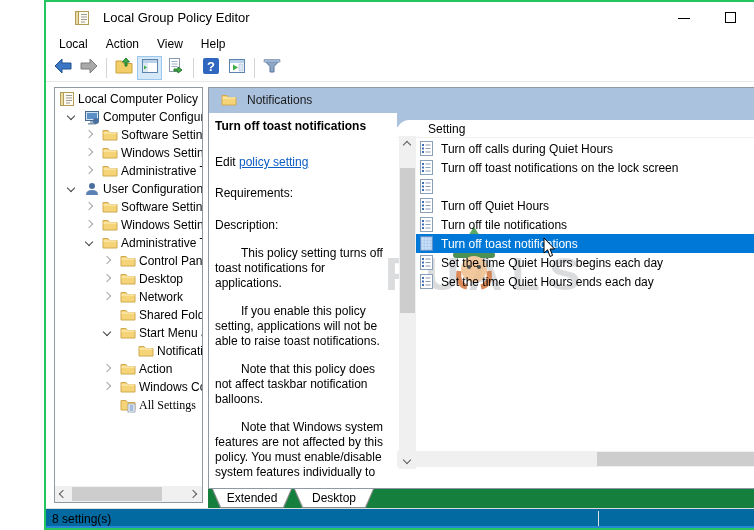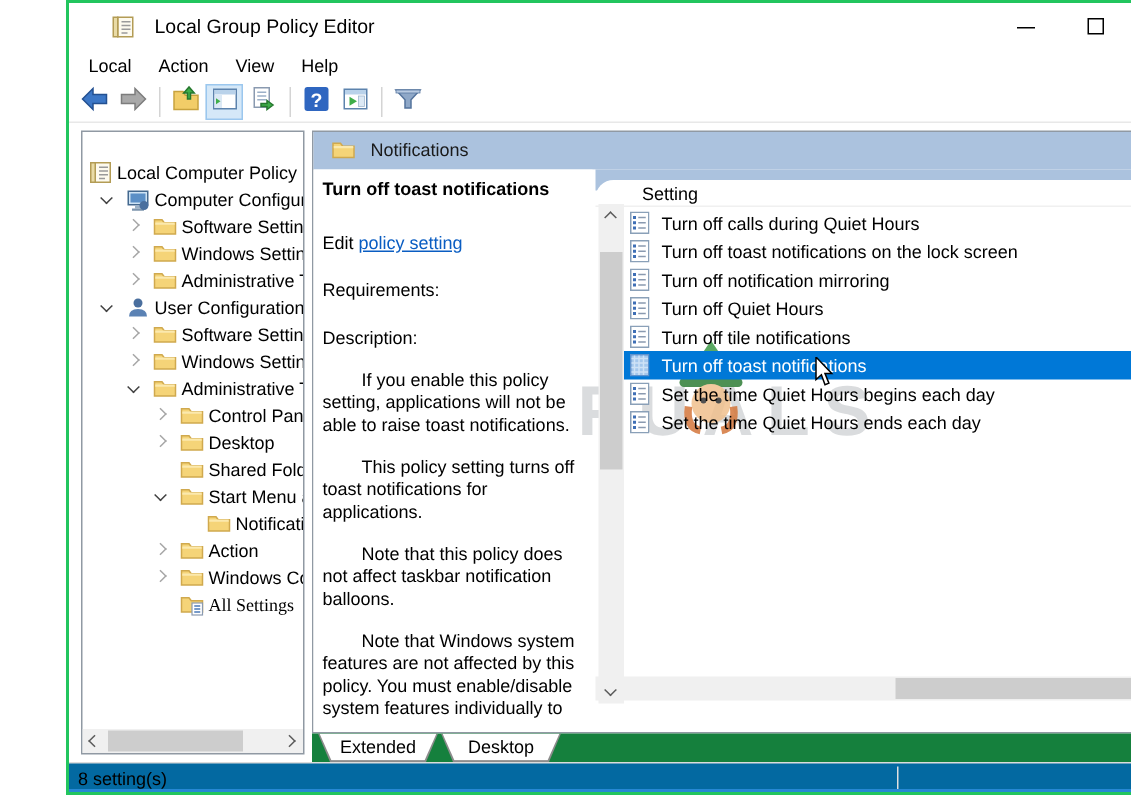--- a/index.html
+++ b/index.html
@@ -22,21 +22,21 @@
   
   .menubar{position:absolute;left:0;top:31px;width:100%;height:22px;background:#fff;display:flex;align-items:center;padding-left:4px;}
   .menu-item{font-size:12px;padding:2px 9px;}
   
   .toolbar{position:absolute;left:0;top:53px;width:100%;height:27px;background:#fff;border-bottom:1px solid #e8e8e8;display:flex;align-items:center;padding-left:4px;}
   .tb-btn{width:25px;height:24px;display:flex;align-items:center;justify-content:center;margin-right:1px;border:1px solid transparent;}
   .tb-btn.active{background:#d5e8f8;border:1px solid #9bc7ee;}
   .tb-sep{width:1px;height:20px;background:#d4d4d4;margin:0 4px;}
   
   .treepanel{position:absolute;left:8px;top:85px;width:149px;height:416px;border:1px solid #9099a3;background:#fff;overflow:hidden;}
-  .tree{position:absolute;left:0;top:18px;width:100%;}
+  .tree{position:absolute;left:0;top:2px;width:100%;}
   .tree-item{position:relative;height:18px;font-size:12px;white-space:nowrap;overflow:hidden;}
   .tree-item .lbl{position:absolute;top:2px;}
   .tree-item .ticon{position:absolute;top:1px;width:16px;height:16px;}
   .chev{position:absolute;top:5px;width:6px;height:6px;}
   .chev.collapsed{border-top:1px solid #a6a6a6;border-right:1px solid #a6a6a6;transform:rotate(45deg);}
   .chev.expanded{border-top:1.5px solid #404040;border-right:1.5px solid #404040;transform:rotate(135deg);}
   
   .hscroll{position:absolute;height:16px;background:#f0f0f0;}
   .vscroll{position:absolute;width:17px;background:#f0f0f0;}
   .sb-thumb{position:absolute;background:#cdcdcd;}
@@ -264,20 +264,28 @@
         </div>
         <div class="tree-item">
           <span class="chev collapsed" style="left: 49px;"></span>
           <span class="ticon" style="left: 65px;"><svg width="16" height="16" viewBox="0 0 16 16">
               <path d="M1 4 L1 13 L15 13 L15 5.5 L7.5 5.5 L6 3.5 L1 3.5 Z" fill="#f5d478" stroke="#d0a94e"></path>
               <path d="M1.5 6 L14.5 6" stroke="#fbe9ad" stroke-width="1.5"></path>
             </svg></span>
           <span class="lbl" style="left: 84px;">Desktop</span>
         </div>
         <div class="tree-item">
+          <span class="chev collapsed" style="left: 49px;"></span>
+          <span class="ticon" style="left: 65px;"><svg width="16" height="16" viewBox="0 0 16 16">
+              <path d="M1 4 L1 13 L15 13 L15 5.5 L7.5 5.5 L6 3.5 L1 3.5 Z" fill="#f5d478" stroke="#d0a94e"></path>
+              <path d="M1.5 6 L14.5 6" stroke="#fbe9ad" stroke-width="1.5"></path>
+            </svg></span>
+          <span class="lbl" style="left: 84px;">Network</span>
+        </div>
+        <div class="tree-item">
           <span class="ticon" style="left: 65px;"><svg width="16" height="16" viewBox="0 0 16 16">
               <path d="M1 4 L1 13 L15 13 L15 5.5 L7.5 5.5 L6 3.5 L1 3.5 Z" fill="#f5d478" stroke="#d0a94e"></path>
               <path d="M1.5 6 L14.5 6" stroke="#fbe9ad" stroke-width="1.5"></path>
             </svg></span>
           <span class="lbl" style="left: 84px;">Shared Folders</span>
         </div>
         <div class="tree-item">
           <span class="chev expanded" style="left: 49px;"></span>
           <span class="ticon" style="left: 65px;"><svg width="16" height="16" viewBox="0 0 16 16">
               <path d="M1 4 L1 13 L15 13 L15 5.5 L7.5 5.5 L6 3.5 L1 3.5 Z" fill="#f5d478" stroke="#d0a94e"></path>
@@ -333,22 +341,22 @@
       <span class="htitle">Notifications</span>
     </div>
     <div class="bluewedge"></div>
 
     <div class="descpane">
       <div class="ptitle">Turn off toast notifications</div>
       <div class="editline"><span>Edit </span><a href="#">policy setting</a></div>
       <div class="reqlabel">Requirements:</div>
       <div class="desclabel">Description:</div>
       <div id="desc-paragraphs">
+          <p>This policy setting turns off toast notifications for applications.</p>
           <p>If you enable this policy setting, applications will not be able to raise toast notifications.</p>
-          <p>This policy setting turns off toast notifications for applications.</p>
           <p>Note that this policy does not affect taskbar notification balloons.</p>
           <p>Note that Windows system features are not affected by this policy.  You must enable/disable system features individually to</p>
         </div>
     </div>
 
     <div class="vscroll" style="left:190px;top:48px;height:333px;z-index:2;">
       <div class="sb-arrow sb-up" style="left:5px;top:6px;"></div>
       <div class="sb-thumb" style="left:1px;top:32px;width:15px;height:145px;"></div>
       <div class="sb-arrow sb-down" style="left:5px;bottom:6px;"></div>
     </div>
@@ -382,21 +390,20 @@
             <span class="rstate">Not configured</span>
           </div>
           <div class="lrow">
             <span class="ricon"><svg width="13" height="15" viewBox="0 0 13 15">
                 <rect x="0.5" y="0.5" width="12" height="14" fill="#fff" stroke="#8aa0b8"></rect>
                 <rect x="2" y="3" width="2" height="2" fill="#3f6fb5"></rect>
                 <rect x="2" y="6.5" width="2" height="2" fill="#3f6fb5"></rect>
                 <rect x="2" y="10" width="2" height="2" fill="#3f6fb5"></rect>
                 <path d="M5.5 4h5M5.5 7.5h5M5.5 11h5" stroke="#8a9ab0" stroke-width="1"></path>
               </svg></span>
-            <span class="rlabel">Turn off notification mirroring</span>
             <span class="rstate">Not configured</span>
           </div>
           <div class="lrow">
             <span class="ricon"><svg width="13" height="15" viewBox="0 0 13 15">
                 <rect x="0.5" y="0.5" width="12" height="14" fill="#fff" stroke="#8aa0b8"></rect>
                 <rect x="2" y="3" width="2" height="2" fill="#3f6fb5"></rect>
                 <rect x="2" y="6.5" width="2" height="2" fill="#3f6fb5"></rect>
                 <rect x="2" y="10" width="2" height="2" fill="#3f6fb5"></rect>
                 <path d="M5.5 4h5M5.5 7.5h5M5.5 11h5" stroke="#8a9ab0" stroke-width="1"></path>
               </svg></span>

